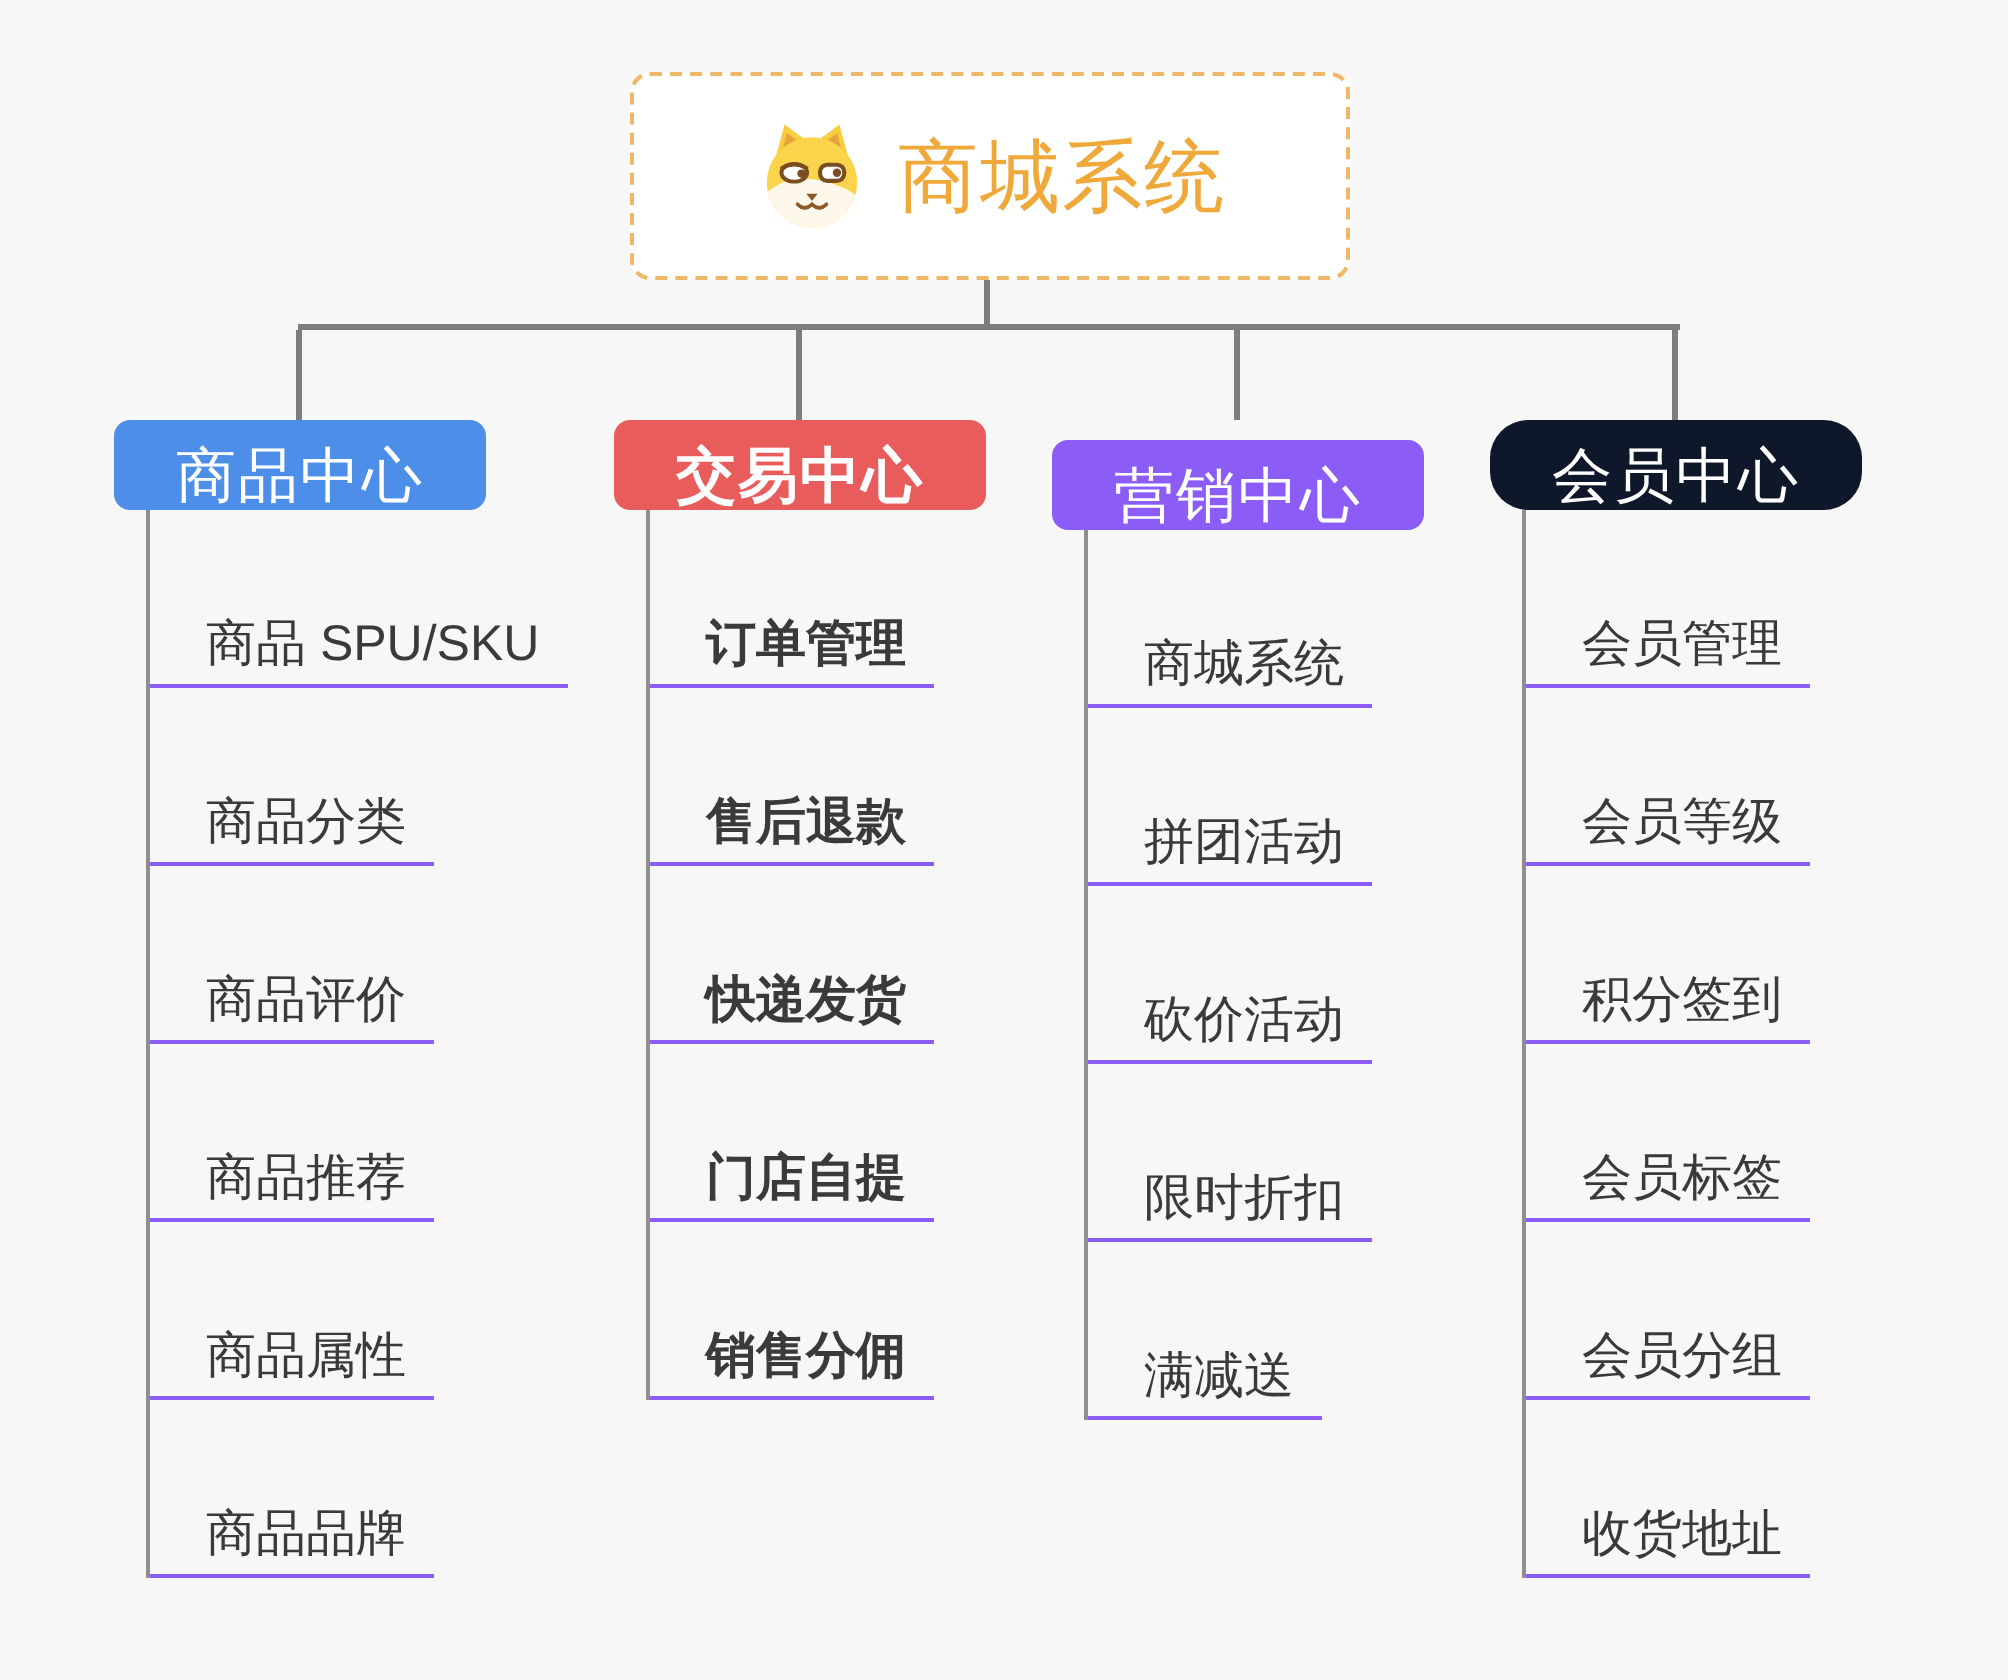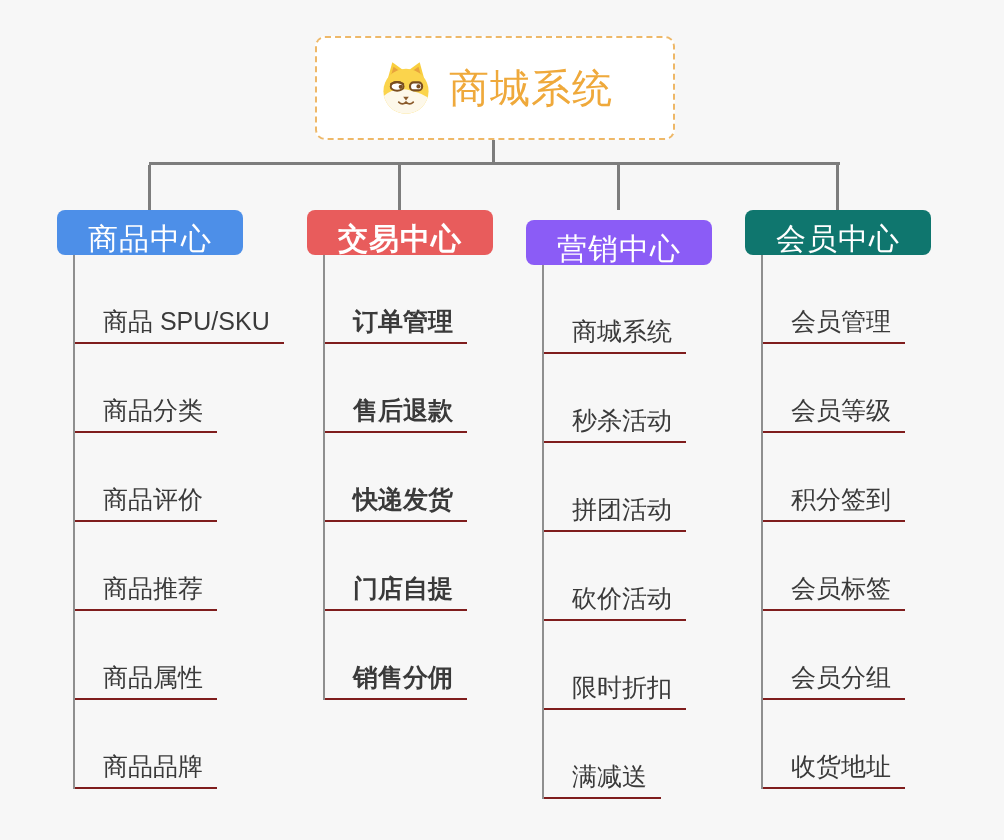--- a/index.html
+++ b/index.html
@@ -63,21 +63,21 @@
     padding:0;
     border-left:2px solid #8f8f8f;
     width:fit-content;
   }
   .leaf-item{
     box-sizing:border-box;
     height:89px;
     display:flex;
     align-items:flex-end;
     width:fit-content;
-    border-bottom:2px solid #7f1d1d;
+    border-bottom:2px solid #8b5cf6;
     padding:0 14px 4px 28px;
     font-size:25px;
     color:#3a3a3a;
     white-space:nowrap;
     cursor:default;
   }
 </style>
 </head>
 <body>
 
@@ -134,30 +134,29 @@
       <li class="leaf-item">快递发货</li>
       <li class="leaf-item">门店自提</li>
       <li class="leaf-item">销售分佣</li>
     </ul>
   </div>
 
   <div class="branch branch-2">
     <div class="branch-node" style="background: #8b5cf6; margin-top: 10px;">营销中心</div>
     <ul class="leaf-list">
       <li class="leaf-item">商城系统</li>
-      <li class="leaf-item">秒杀活动</li>
       <li class="leaf-item">拼团活动</li>
       <li class="leaf-item">砍价活动</li>
       <li class="leaf-item">限时折扣</li>
       <li class="leaf-item">满减送</li>
     </ul>
   </div>
 
   <div class="branch branch-3">
-    <div class="branch-node" style="background: #0f766e;">会员中心</div>
+    <div class="branch-node" style="background: #0f172a; border-radius: 19px;">会员中心</div>
     <ul class="leaf-list">
       <li class="leaf-item">会员管理</li>
       <li class="leaf-item">会员等级</li>
       <li class="leaf-item">积分签到</li>
       <li class="leaf-item">会员标签</li>
       <li class="leaf-item">会员分组</li>
       <li class="leaf-item">收货地址</li>
     </ul>
   </div>
 

